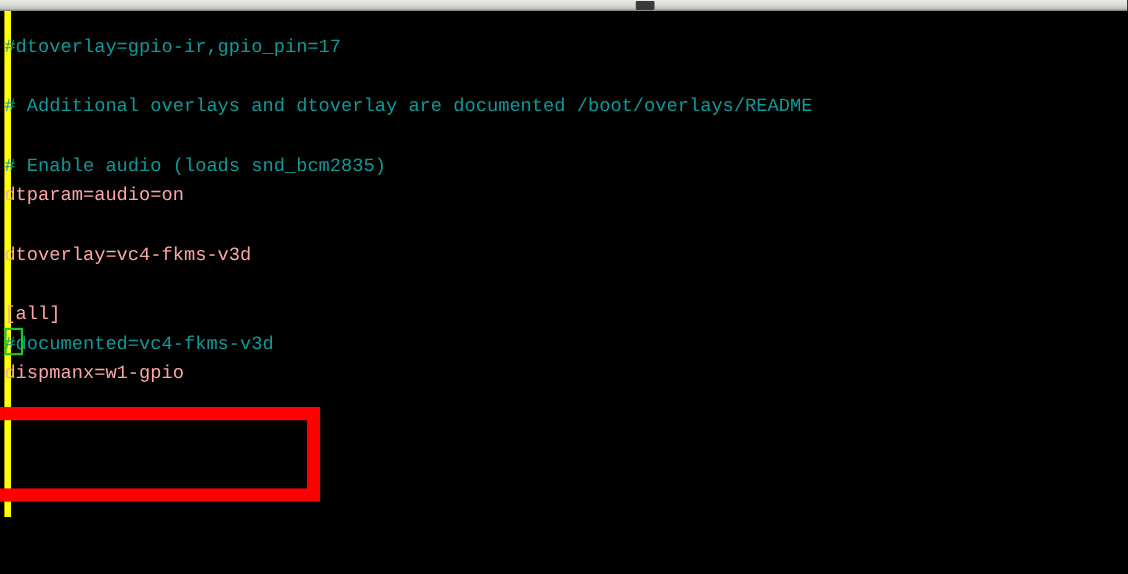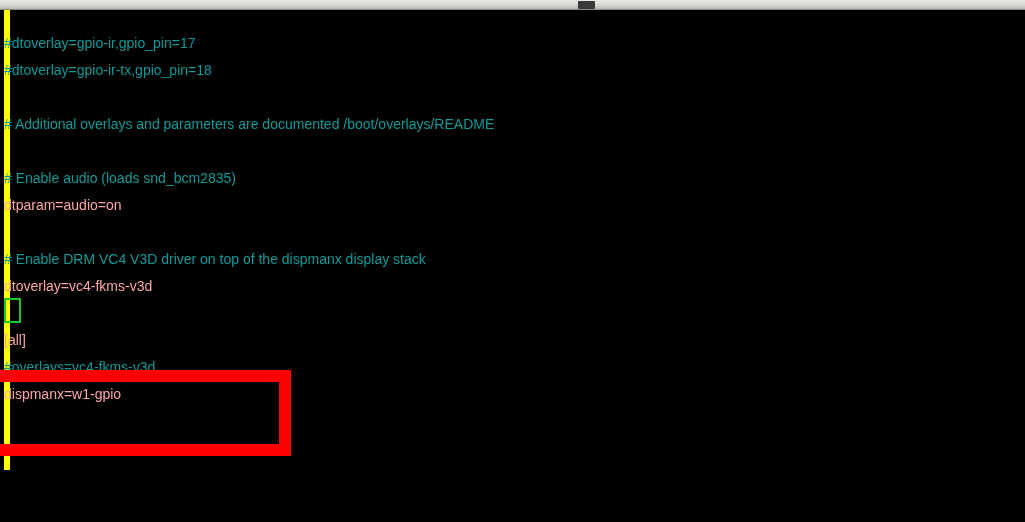--- a/index.html
+++ b/index.html
@@ -68,24 +68,24 @@
     position: absolute;
     left: 0px;
     top: 20px;
     width: 1025px;
   }
 
   .line {
     height: 27px;
     line-height: 27px;
     white-space: pre;
-    font-size: 14px;
+    font-size: 17px;
     letter-spacing: 0px;
     padding-left: 4px;
-    font-family: Liberation Sans, sans-serif;
+    font-family: Liberation Mono, monospace;
   }
   .line.comment { color: #0f9a9a; }
   .line.conf    { color: #fca5a5; }
   .line.blank   { color: transparent; }
 
   
   .cursor-box {
     position: absolute;
     left: 4px;
     top: 288px;
@@ -116,32 +116,30 @@
   <div id="toolbar">
     <div id="toolbar-handle"></div>
   </div>
 
   <div id="terminal">
 
     <div id="left-marker"></div>
 
     <div id="code">
         <div class="line comment">#dtoverlay=gpio-ir,gpio_pin=17</div>
-        <div class="line comment">#dtoverlay=gpio-ir-tx,gpio_pin=18</div>
         <div class="line blank"></div>
-        <div class="line comment"># Additional overlays and parameters are documented /boot/overlays/README</div>
+        <div class="line comment"># Additional overlays and dtoverlay are documented /boot/overlays/README</div>
         <div class="line blank"></div>
         <div class="line comment"># Enable audio (loads snd_bcm2835)</div>
         <div class="line conf">dtparam=audio=on</div>
         <div class="line blank"></div>
-        <div class="line comment"># Enable DRM VC4 V3D driver on top of the dispmanx display stack</div>
         <div class="line conf">dtoverlay=vc4-fkms-v3d</div>
         <div class="line blank"></div>
         <div class="line conf">[all]</div>
-        <div class="line comment">#overlays=vc4-fkms-v3d</div>
+        <div class="line comment">#documented=vc4-fkms-v3d</div>
         <div class="line conf">dispmanx=w1-gpio</div>
       </div>
 
     <div class="cursor-box"></div>
   </div>
 
   <div id="red-annotation"></div>
 
 </div>
 

